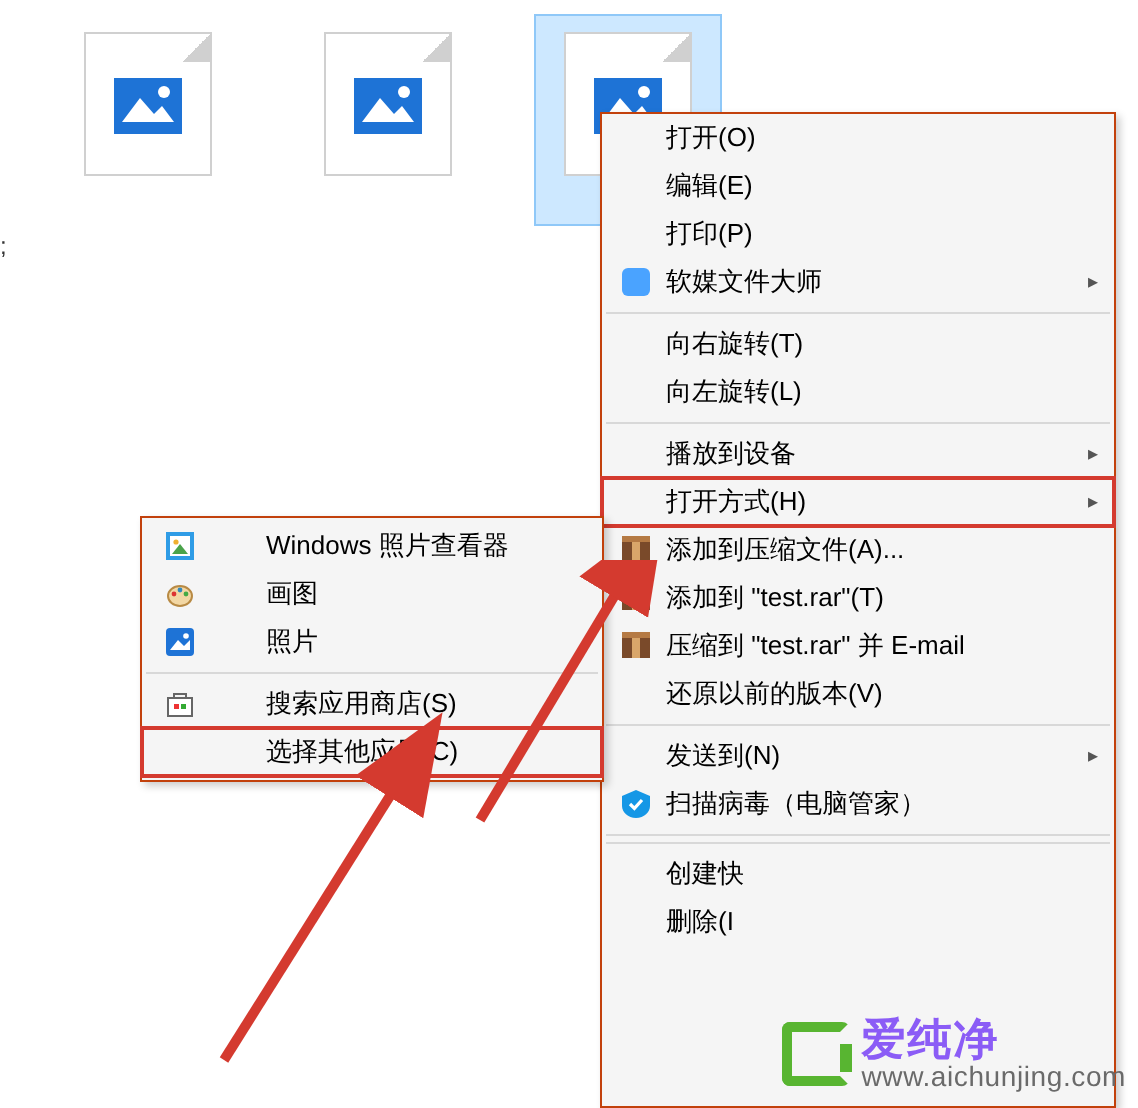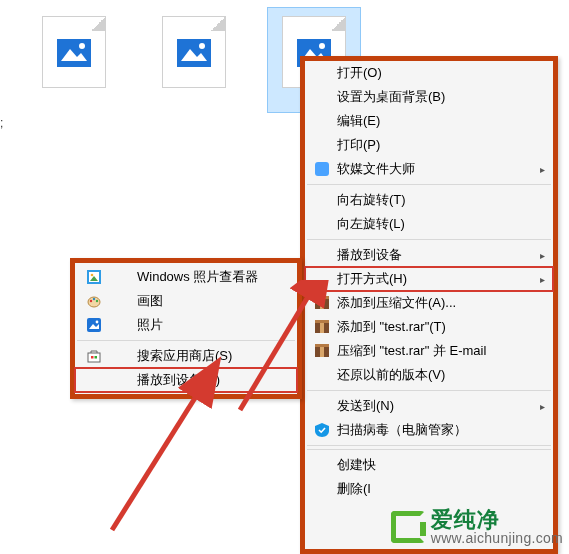--- a/index.html
+++ b/index.html
@@ -51,21 +51,21 @@
     font-size: 12px;
     padding-bottom: 6px;
     color: #000;
     white-space: nowrap;
     overflow: hidden;
   }
 
   .context-menu {
     position: absolute;
     background: #f5f5f5;
-    border: 5px solid #c2410c;
+    border: 1px solid #c2410c;
     box-shadow: 2px 2px 4px rgba(0,0,0,.2);
     font-size: 13px;
   }
   .cm-main {
     top: 56px; left: 300px;
     width: 258px;
     height: 498px;
   }
   .cm-item {
     display: flex;
@@ -144,21 +144,21 @@
   .wm-box::after{
     content:"";
     position:absolute; right:-6px; top:6px;
     width:6px; height:14px;
     background:#58b531;
   }
   .wm-text {
     line-height: 1.05;
     font-size: 12px;
   }
-  .wm-big { font-size: 22px; font-weight: 600; letter-spacing: 1px; color:#15803d; }
+  .wm-big { font-size: 22px; font-weight: 600; letter-spacing: 1px; color:#8b5cf6; }
   .wm-url { font-size: 14px; color:#6a6a6a; letter-spacing:.3px; }
   .left-edge-num {
     position:absolute; left:0; top:116px;
     font-size:12px; color:#333;
   }
 </style>
 </head>
 <body>
 
 <div class="desktop">
@@ -197,24 +197,20 @@
     </div>
   </div>
 
   <div class="context-menu cm-main">
     <div class="cm-item">
         <span class="spacer"></span>
         <span>打开(O)</span>
       </div>
     <div class="cm-item">
         <span class="spacer"></span>
-        <span>设置为桌面背景(B)</span>
-      </div>
-    <div class="cm-item">
-        <span class="spacer"></span>
         <span>编辑(E)</span>
       </div>
     <div class="cm-item">
         <span class="spacer"></span>
         <span>打印(P)</span>
       </div>
     <div class="cm-item has-sub">
         <span class="icon">
           <svg width="14" height="14">
             <rect width="14" height="14" rx="3" fill="#4aa3ff"></rect>
@@ -340,21 +336,21 @@
             <rect x="1" y="4" width="12" height="9" fill="#fff" stroke="#666"></rect>
             <path d="M4 4 V2 h6 v2" stroke="#666" fill="none"></path>
             <rect x="4" y="7" width="2.5" height="2.5" fill="#e33"></rect>
             <rect x="7.5" y="7" width="2.5" height="2.5" fill="#3a3"></rect>
           </svg>
         </span>
       <span>搜索应用商店(S)</span>
     </div>
     <div class="sub-item framed">
       <span class="icon"></span>
-      <span>播放到设备(C)</span>
+      <span>选择其他应用(C)</span>
     </div>
   </div>
 
   <svg class="arrow" viewBox="0 0 230 260">
     <defs>
       <marker id="ah" markerWidth="12" markerHeight="12" refX="2" refY="4" orient="auto">
         <polygon points="0,0 10,4 0,8" fill="#d43a2f"></polygon>
       </marker>
     </defs>
     <line x1="12" y1="250" x2="100" y2="110" stroke="#d43a2f" stroke-width="5" marker-end="url(#ah)"></line>

